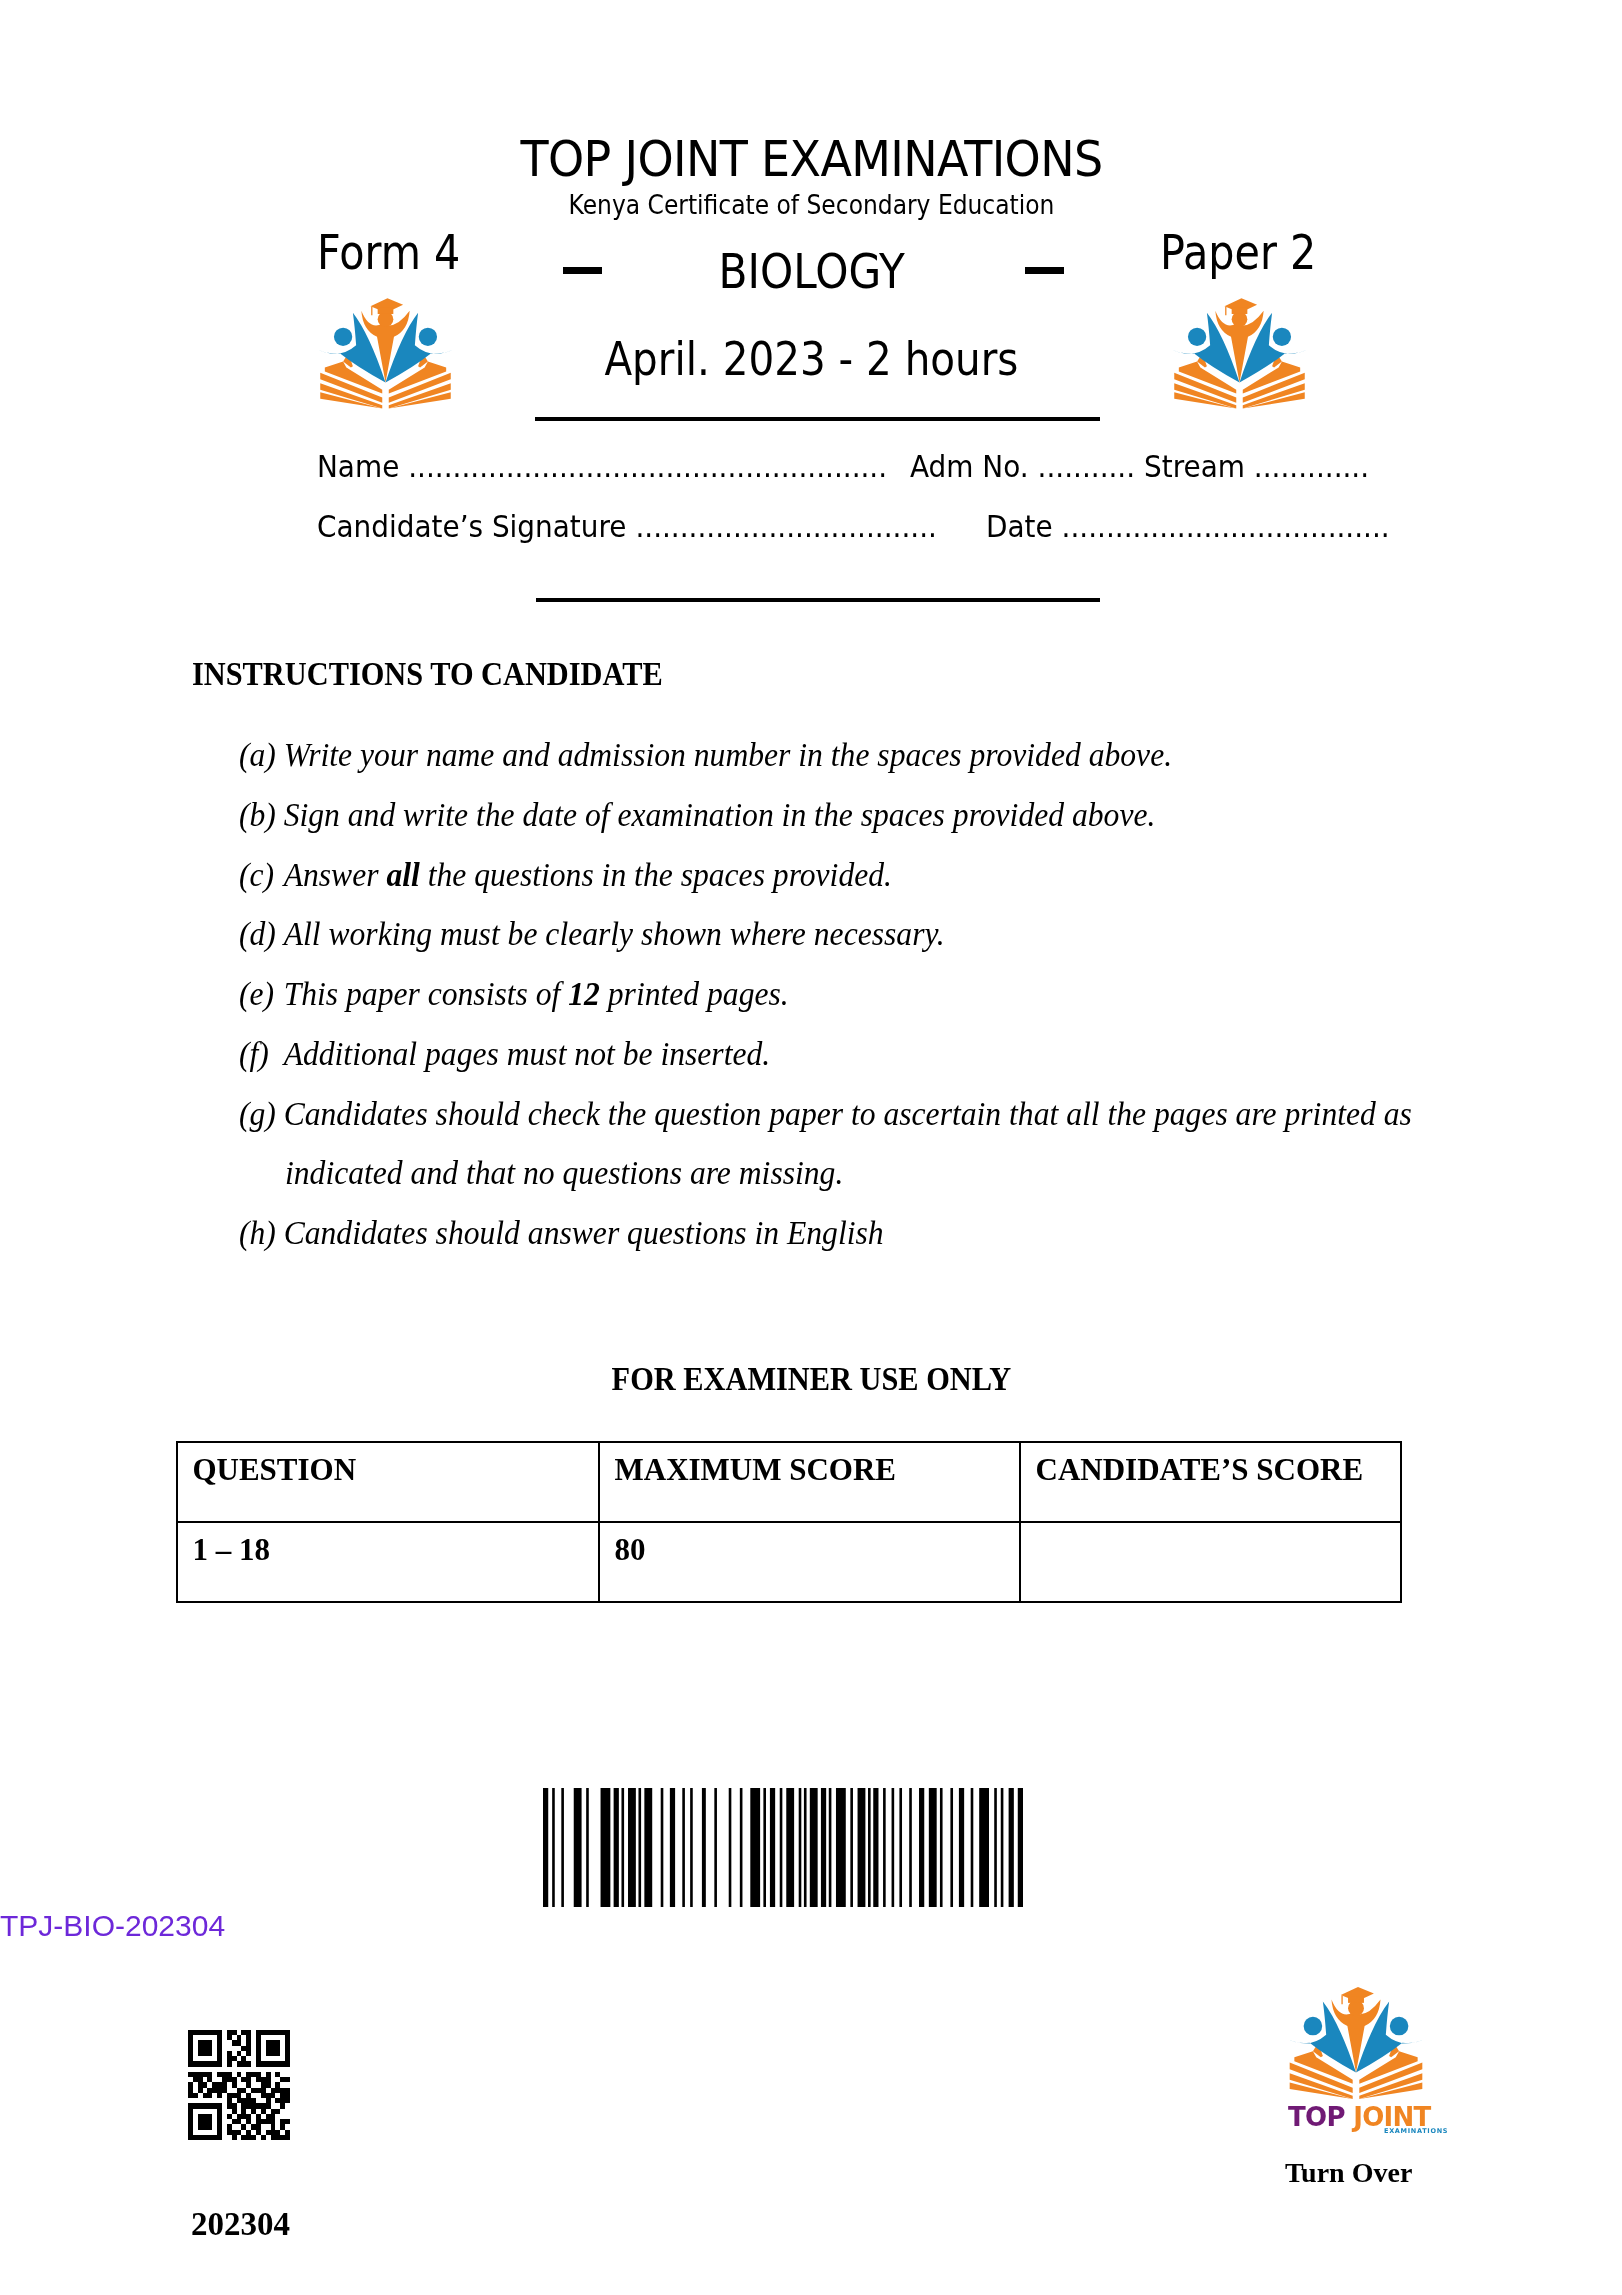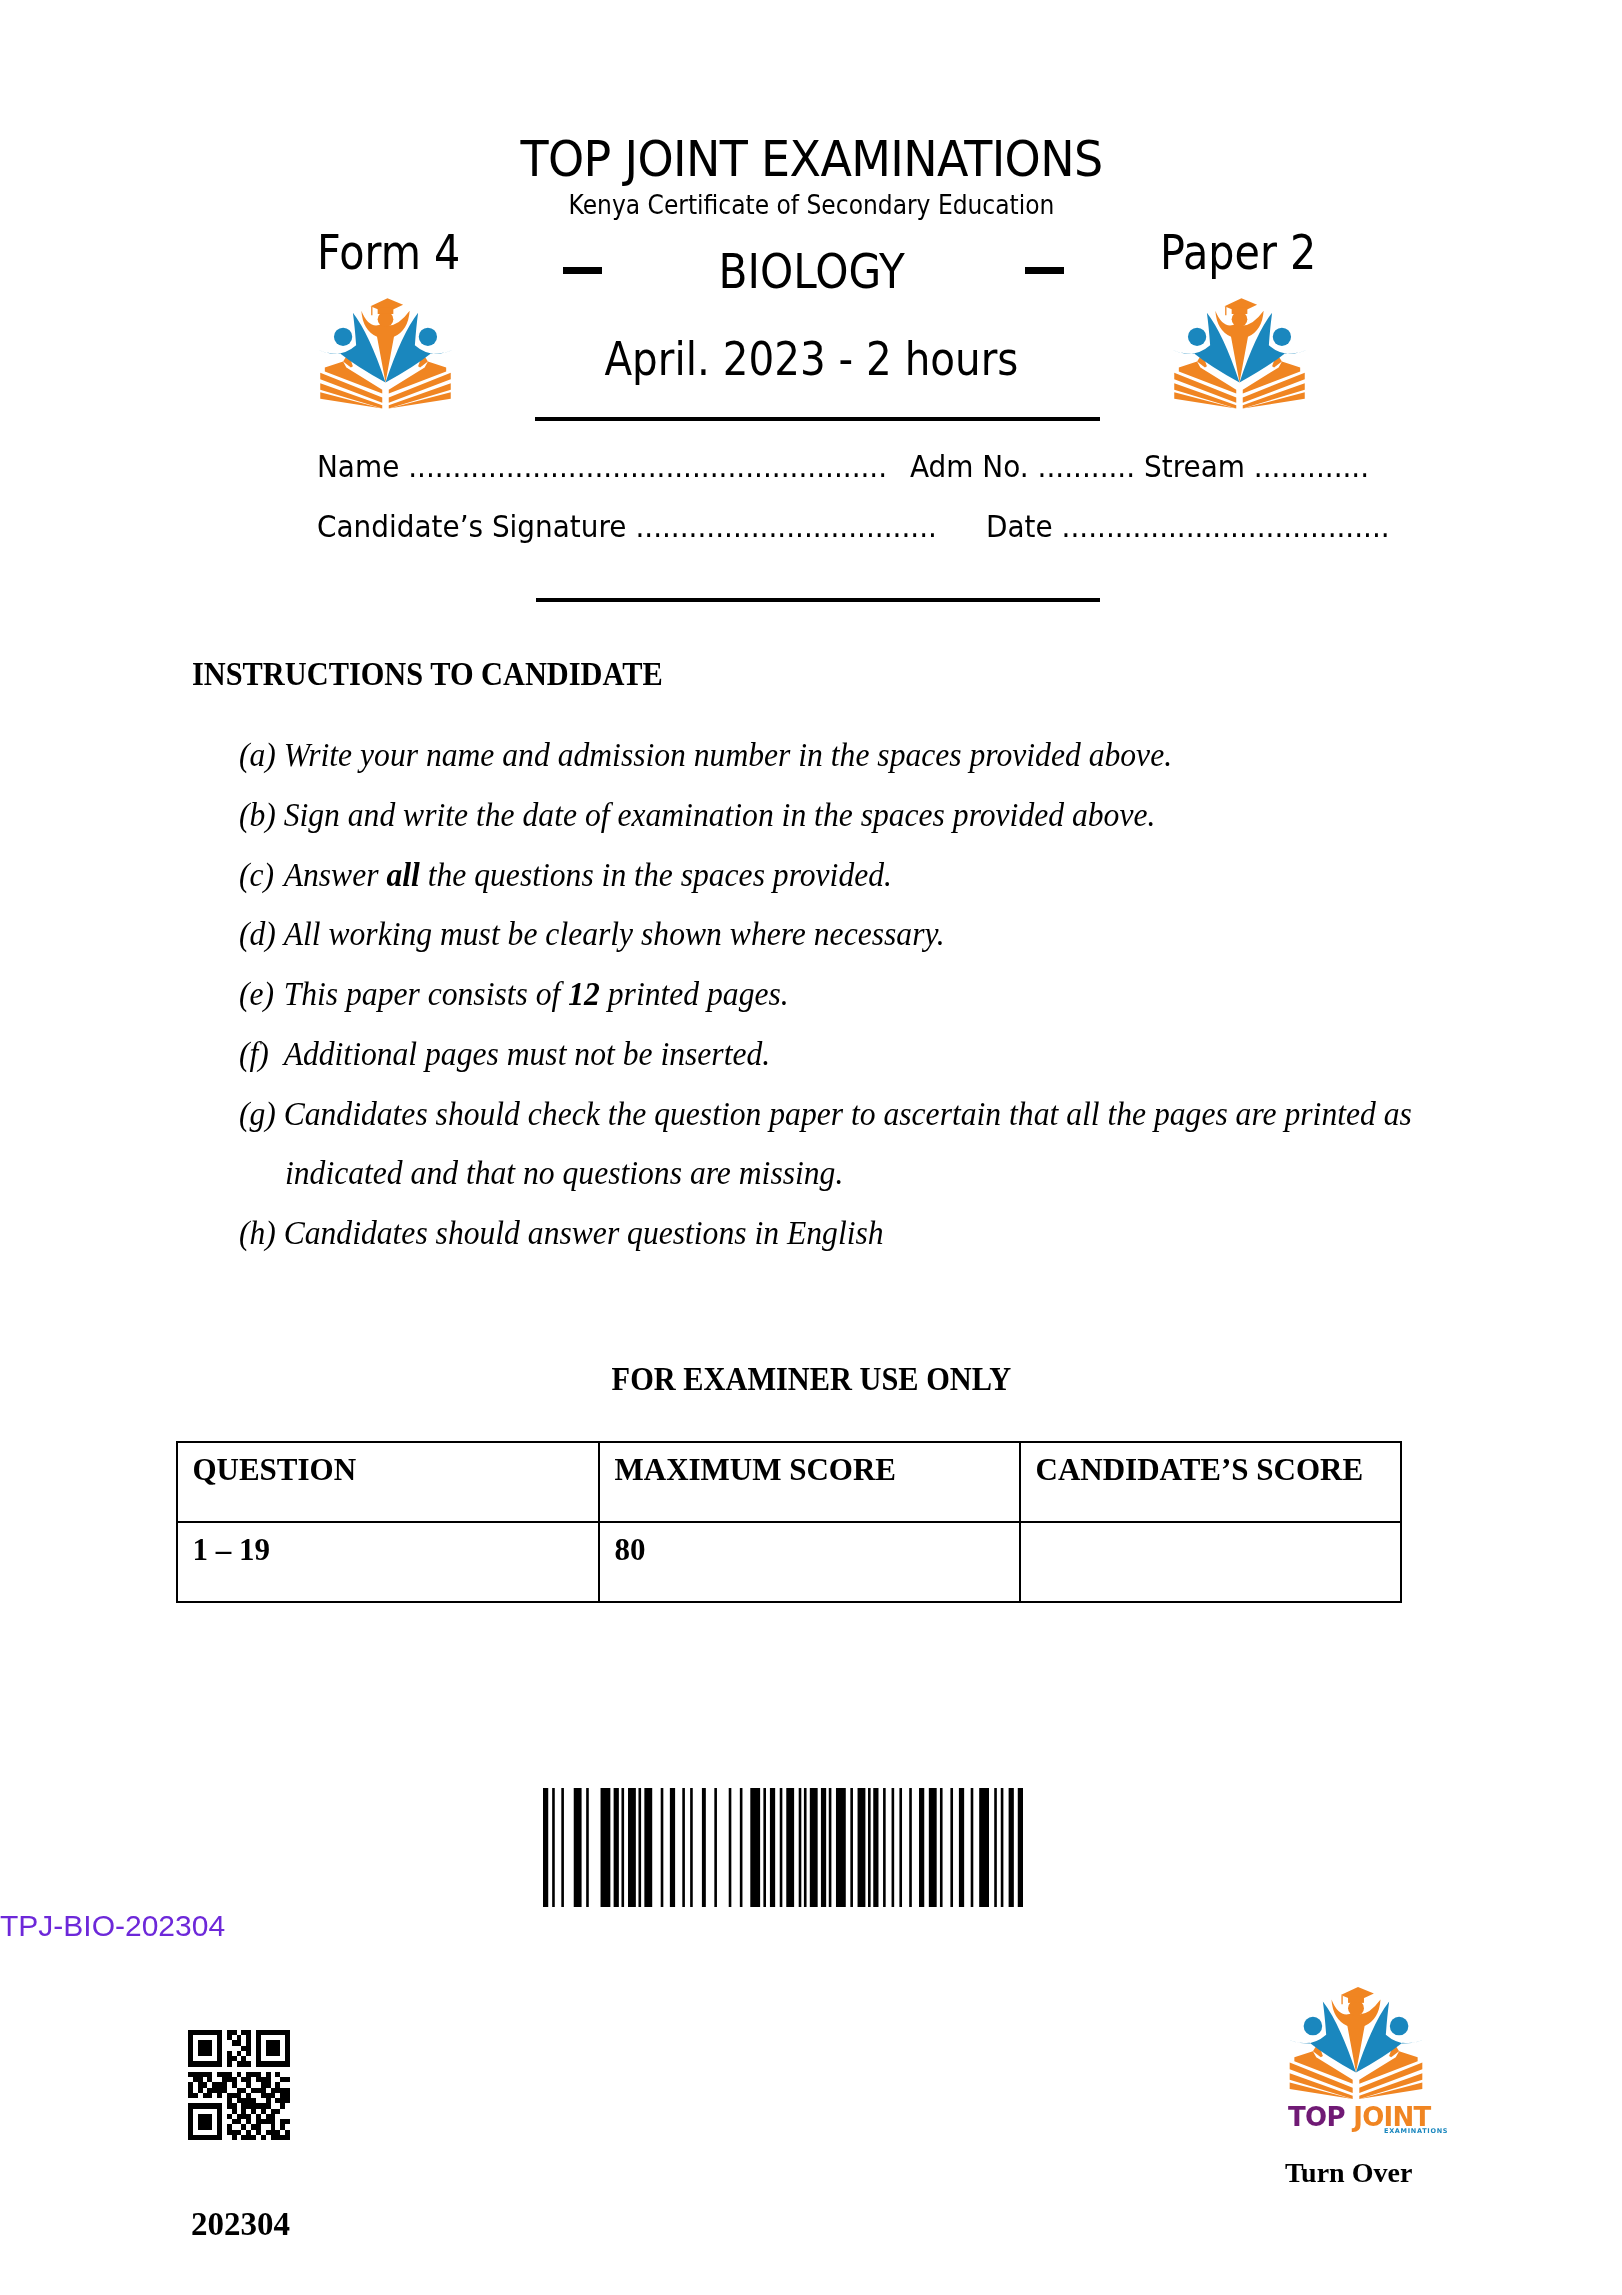--- a/index.html
+++ b/index.html
@@ -128,21 +128,21 @@
 
 <div class="abs serif exam-title">FOR EXAMINER USE ONLY</div>
 <table class="score">
   <tbody>
       <tr>
     <td class="c1">QUESTION</td>
     <td class="c2">MAXIMUM SCORE</td>
     <td class="c3">CANDIDATE’S SCORE</td>
   </tr>
   <tr>
-    <td class="c1">1 – 19</td>
+    <td class="c1">1 – 18</td>
     <td class="c2">80</td>
     <td class="c3"></td>
   </tr>
 </tbody>
   </table>
 
 <svg class="barcode" viewBox="0 0 734 182" preserveAspectRatio="none">
   <g fill="#000">
     <rect x="0" y="0" width="8" height="182"></rect>
       <rect x="14" y="0" width="4" height="182"></rect>

